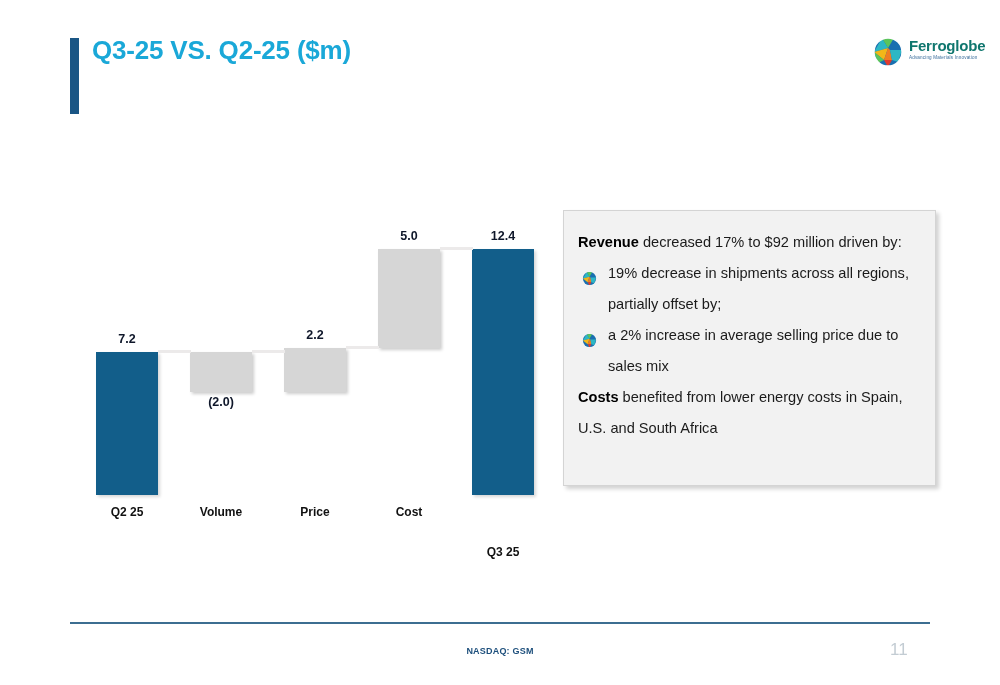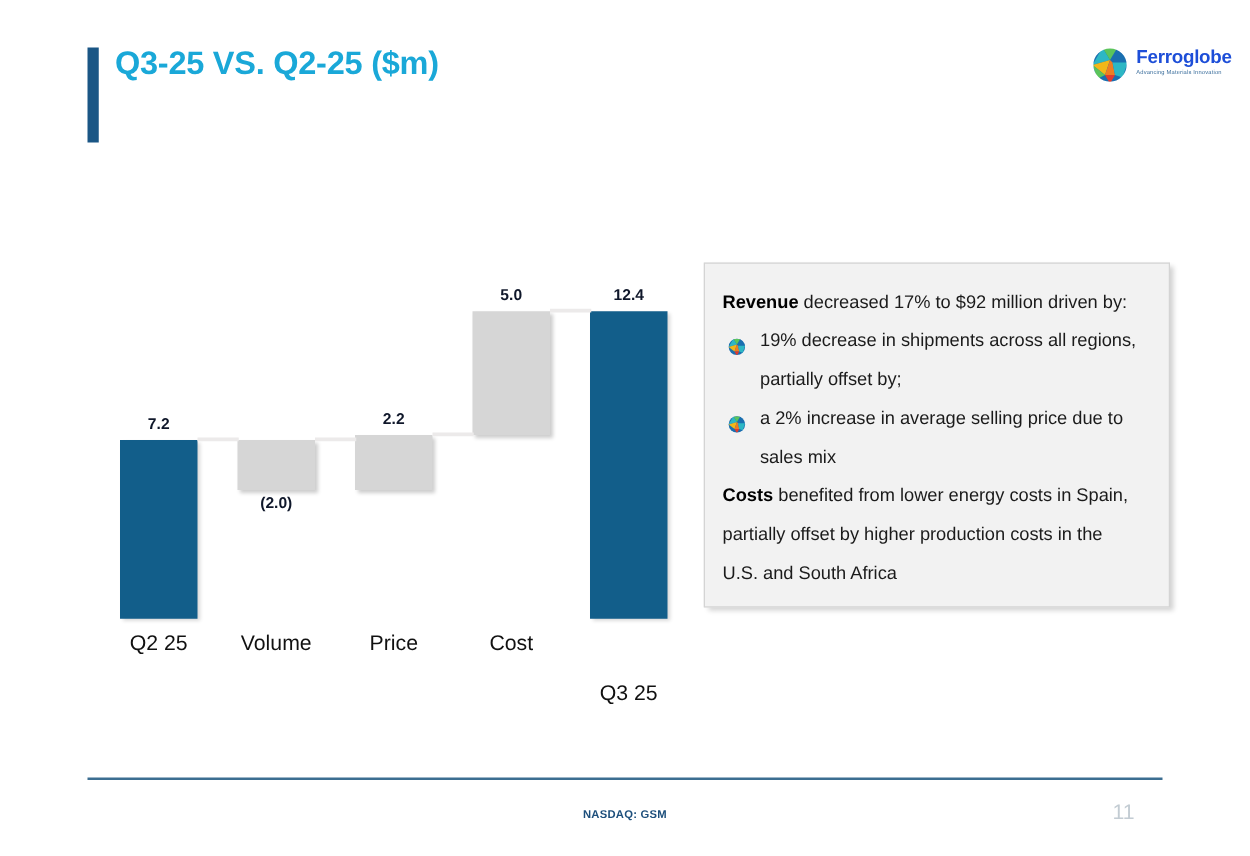--- a/index.html
+++ b/index.html
@@ -19,35 +19,35 @@
     line-height:38px;white-space:nowrap;
   }
   #title-sub{
     font-size:26px;font-weight:bold;color:#1aa8d8;letter-spacing:-0.2px;
     line-height:34px;white-space:nowrap;margin-top:1px;
   }
   
   #logo{position:absolute;left:872px;top:34px;width:112px;height:40px;}
   #logo-mark{position:absolute;left:0;top:2px;width:32px;height:32px;}
   #logo-text{position:absolute;left:37px;top:3px;}
-  #logo-word{font-size:15px;font-weight:bold;color:#1d4ed8;line-height:17px;letter-spacing:-0.2px;}
+  #logo-word{font-size:15px;font-weight:bold;color:#0f766e;line-height:17px;letter-spacing:-0.2px;}
   #logo-tag{font-size:4.6px;color:#3b6e9c;line-height:7px;letter-spacing:0.15px;white-space:nowrap;}
   
   #chart{position:absolute;left:80px;top:195px;width:470px;height:335px;}
   .plot{position:absolute;left:0;top:0;width:470px;height:300px;}
   .bar{position:absolute;box-sizing:border-box;}
   .bar.blue{background:#125e8a;box-shadow:2px 2px 3px rgba(0,0,0,0.16);}
   .bar.gray{background:#d6d6d6;box-shadow:2px 2px 3px rgba(0,0,0,0.20);}
   .connector{position:absolute;height:3px;background:#eceaea;}
   .vlabel{
     position:absolute;font-size:12.5px;font-weight:bold;color:#0f172a;
     text-align:center;white-space:nowrap;
   }
   .xlabel{
-    position:absolute;top:310px;font-size:17px;font-weight:normal;color:#111;
+    position:absolute;top:310px;font-size:12px;font-weight:bold;color:#111;
     text-align:center;white-space:nowrap;
   }
   
   #commentary{
     position:absolute;left:563px;top:210px;width:373px;height:276px;
     background:#f2f2f2;border:1px solid #d4d4d4;box-sizing:border-box;
     box-shadow:3px 3px 4px rgba(0,0,0,0.18);
   }
   #commentary-inner{padding:16px 18px 0 14px;}
   .c-line{
@@ -165,20 +165,19 @@
               <polygon points="10,2 22,2 16,12" fill="#5bc45b"></polygon>
               <polygon points="22,2 30,14 18,14" fill="#1a6fb0"></polygon>
               <polygon points="2,16 16,12 12,24" fill="#f2b718"></polygon>
               <polygon points="16,12 18,14 20,24 12,24" fill="#ef7d22"></polygon>
               <polygon points="18,14 30,14 26,26 20,24" fill="#2db7c4"></polygon>
               <polygon points="12,24 20,24 16,31" fill="#e23b2e"></polygon>
             </g>
           </svg></span><span>a 2% increase in average selling price due to</span></div>
       <div class="c-line c-indent"><span>sales mix</span></div>
       <div class="c-line"><b>Costs</b><span> benefited from lower energy costs in Spain,</span></div>
-      <div class="c-line"><span>partially offset by higher production costs in the</span></div>
       <div class="c-line"><span>U.S. and South Africa</span></div>
     </div>
 </div>
 
 <div id="footer-rule"></div>
 <div id="footer-ticker">NASDAQ: GSM</div>
 <div id="page-num">11</div>
 
 </body></html>

